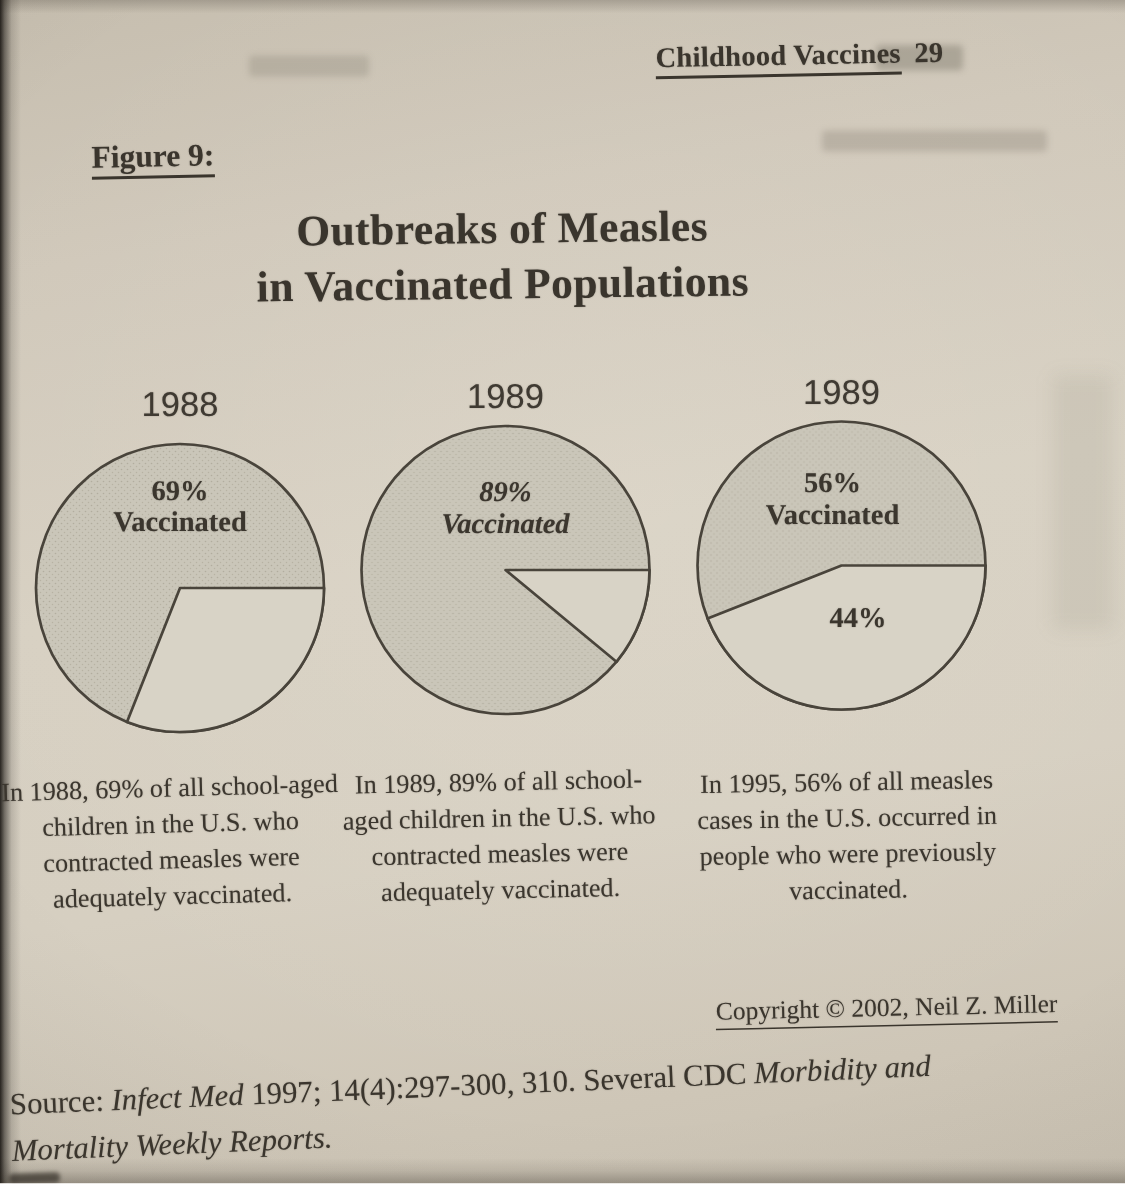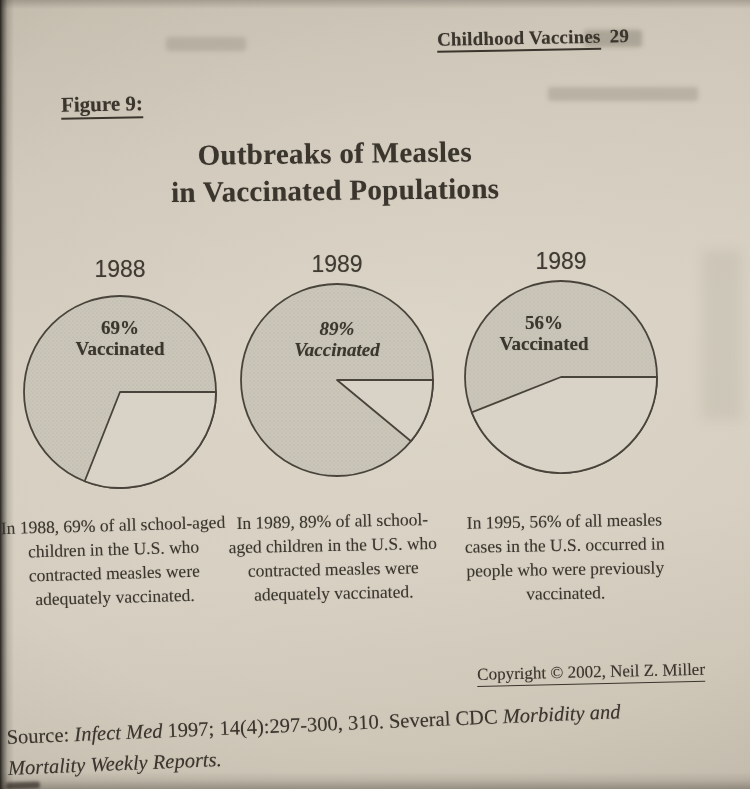--- a/index.html
+++ b/index.html
@@ -38,21 +38,21 @@
 
   .year{position:absolute;width:200px;text-align:center;font-size:23px;line-height:22px;
     font-family:"Liberation Sans","DejaVu Sans",sans-serif;color:#3f3a32;}
   .y1{left:20px;top:258px;} .y2{left:237px;top:253px;} .y3{left:461px;top:250px;}
 
   .pie{position:absolute;}
   .pie1{left:20px;top:292px;} .pie2{left:237px;top:280px;} .pie3{left:461px;top:277px;}
 
   .pie-label{position:absolute;width:200px;text-align:center;font-size:19px;font-weight:bold;
     line-height:21px;color:#3b362e;}
-  .pl1{left:20px;top:317px;} .pl2{left:237px;top:318px;font-style:italic;} .pl3{left:444px;top:312px;}
+  .pl1{left:20px;top:317px;} .pl2{left:237px;top:318px;font-style:italic;} .pl3{left:455px;top:312px;}
   .pl3b{left:472px;top:401px;line-height:23px;}
 
   .caption{position:absolute;text-align:center;font-size:17.5px;line-height:24px;color:#3b362e;}
   .c1{left:0px;top:513px;width:228px;transform:rotate(-1.6deg);}
   .c2{left:227px;top:509px;width:212px;transform:rotate(-1.2deg);}
   .c3{left:454px;top:509px;width:222px;transform:rotate(-1deg);}
 
   .copyright{position:absolute;left:415px;top:663px;width:290px;text-align:right;font-size:17px;
     transform:rotate(-1.3deg);white-space:nowrap;}
   .copyright .ul{border-bottom:1.6px solid #3a352d;padding-bottom:2px;}
@@ -119,20 +119,21 @@
   </div>
   <div class="pie-label pl2 txt">
     <div>89%</div>
     <div>Vaccinated</div>
   </div>
   <div class="pie-label pl3 txt">
     <div>56%</div>
     <div>Vaccinated</div>
   </div>
   <div class="pie-label pl3b txt">
+    <div>44%</div>
   </div>
 
   <div class="caption c1 txt">In 1988, 69% of all school-aged children in the U.S. who contracted measles were adequately vaccinated.</div>
   <div class="caption c2 txt">In 1989, 89% of all school-aged children in the U.S. who contracted measles were adequately vaccinated.</div>
   <div class="caption c3 txt">In 1995, 56% of all measles cases in the U.S. occurred in people who were previously vaccinated.</div>
 
   <div class="copyright txt">
     <span class="ul">Copyright © 2002, Neil Z. Miller</span>
   </div>
 

